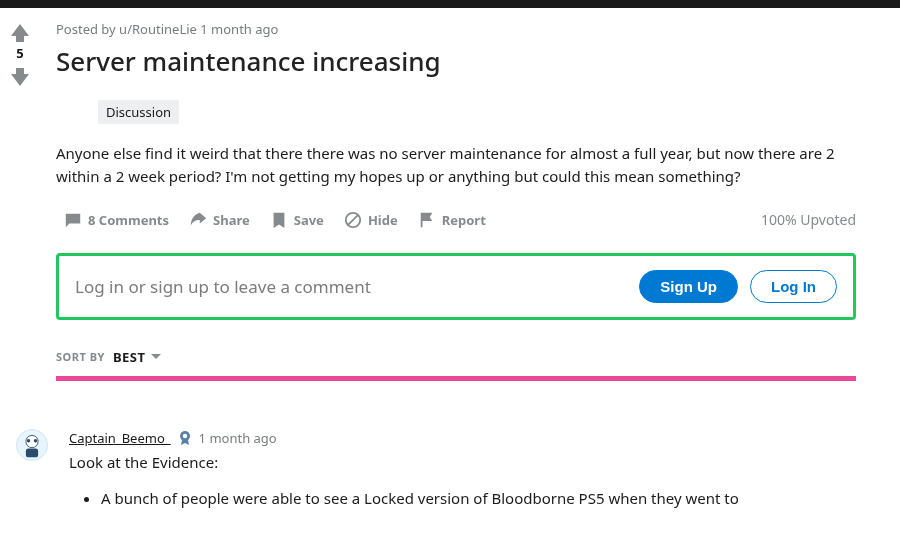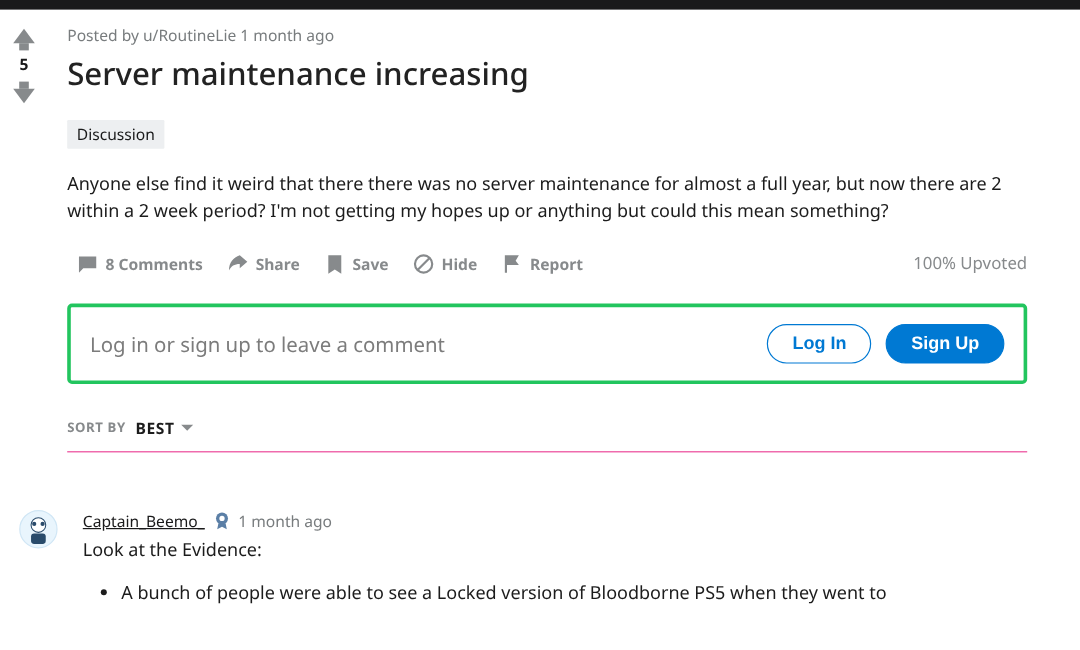--- a/index.html
+++ b/index.html
@@ -89,20 +89,21 @@
       line-height: 1.2;
     }
     .flair {
       display: inline-block;
       background: #edeff1;
       color: #1a1a1b;
       font-size: 13px;
       padding: 3px 8px;
       border-radius: 1px;
       margin-bottom: 18px;
+      margin-left: 42px;
     }
     .post-body {
       font-size: 15px;
       line-height: 1.55;
       color: #1c1c1c;
       margin-bottom: 16px;
     }
     .action-row {
       display: flex;
       align-items: center;
@@ -159,21 +160,21 @@
     }
     .btn-fill {
       background: #0079d3;
       color: #fff;
     }
     .sort-row {
       display: flex;
       align-items: center;
       gap: 8px;
       padding-bottom: 10px;
-      border-bottom: 1px solid #ec4899;
+      border-bottom: 5px solid #ec4899;
       margin-bottom: 48px;
     }
     .sort-label {
       font-size: 11px;
       font-weight: 700;
       letter-spacing: 0.5px;
       color: #878a8c;
       text-transform: uppercase;
     }
     .sort-value {
@@ -305,22 +306,22 @@
             <path d="M3 2v16h2v-7h11l-3-4 3-5H5V2H3z"></path>
           </svg>
         <span>Report</span>
       </div>
       <div class="upvoted-pct">100% Upvoted</div>
     </div>
 
     <div class="login-prompt">
       <span class="login-prompt-text">Log in or sign up to leave a comment</span>
       <div class="login-buttons">
+        <button class="btn btn-fill">Sign Up</button>
         <button class="btn btn-outline">Log In</button>
-        <button class="btn btn-fill">Sign Up</button>
       </div>
     </div>
 
     <div class="sort-row">
       <span class="sort-label">Sort by</span>
       <span class="sort-value">
         <span>Best</span>
         <span class="caret"></span>
       </span>
     </div>

